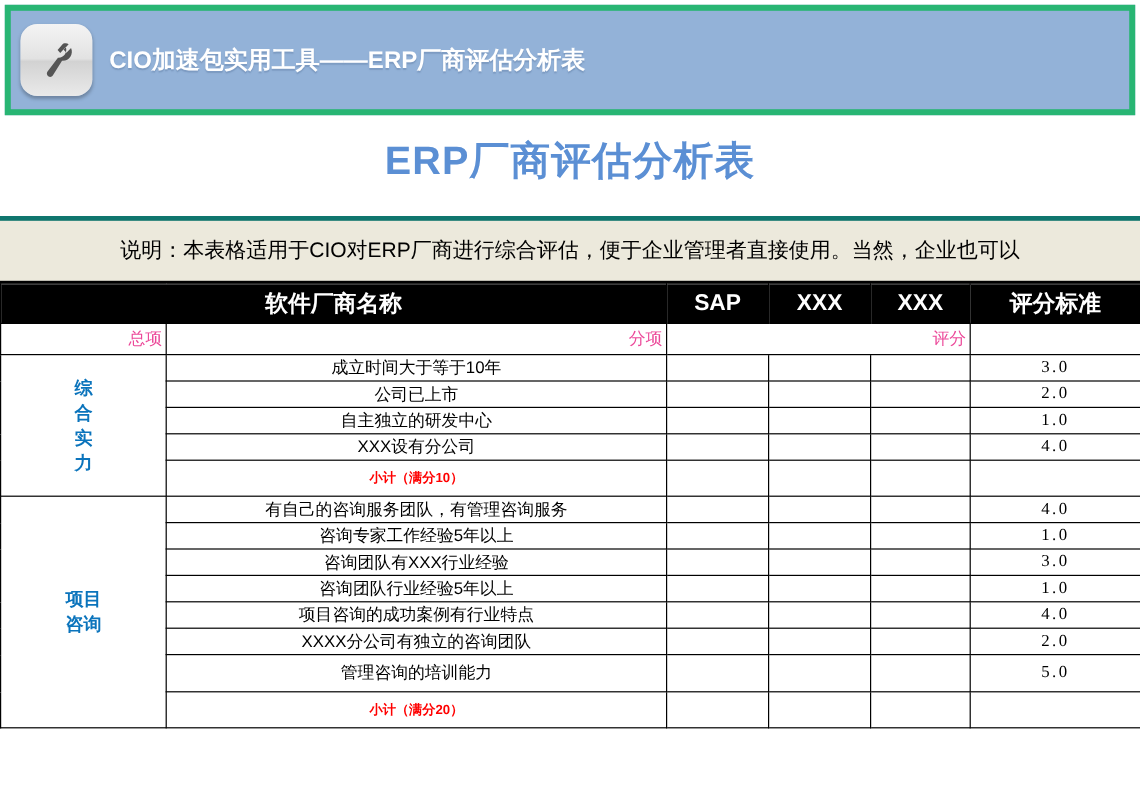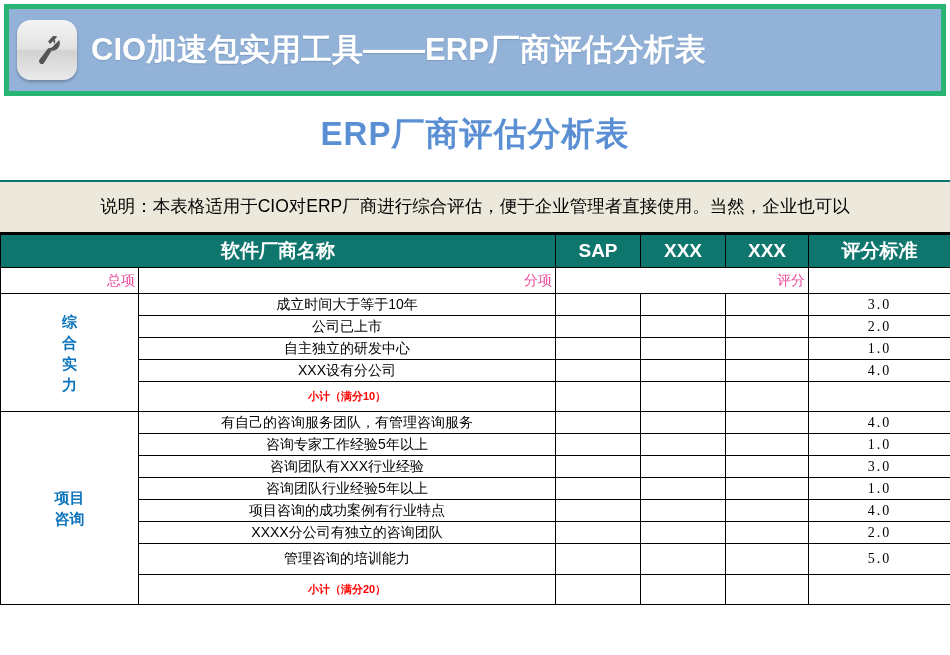--- a/index.html
+++ b/index.html
@@ -33,42 +33,42 @@
     margin-right: 14px;
     border-radius: 14px;
     background: linear-gradient(180deg, #f4f4f4 0%, #e2e2e2 48%, #d2d2d2 52%, #eaeaea 100%);
     box-shadow: 0 2px 3px rgba(0,0,0,0.25);
     display: flex;
     align-items: center;
     justify-content: center;
   }
   .banner-title {
     color: #ffffff;
-    font-size: 31px;
+    font-size: 20px;
     font-weight: bold;
     letter-spacing: 0px;
     white-space: nowrap;
     text-shadow: 0 1px 1px rgba(80,110,150,0.35);
   }
 
   
   .doc-title {
     text-align: center;
     color: #5b8fd4;
     font-size: 33px;
     font-weight: bold;
     margin-top: 16px;
     margin-bottom: 23px;
     letter-spacing: 1px;
   }
 
   
   .desc-box {
     background: #ece9dc;
-    border-top: 2px solid #0f766e;
+    border-top: 4px solid #0f766e;
     border-bottom: 2px solid #000000;
     padding: 9px 10px 11px 10px;
     text-align: center;
     font-size: 17.5px;
     color: #000000;
     line-height: 30px;
   }
   .desc-line { display: block; }
 
   
@@ -79,21 +79,21 @@
     font-size: 14px;
   }
   table.grid td, table.grid th {
     border: 1px solid #000000;
     padding: 0 3px;
     vertical-align: middle;
     overflow: hidden;
     white-space: nowrap;
   }
   .hdr {
-    background: #0f766e;
+    background: #000000;
     color: #ffffff;
     font-weight: bold;
     font-size: 19px;
     text-align: center;
     height: 32px;
     border-color: #ffffff;
     border-top-color: #000000;
   }
   .hdr.first { border-left-color: #000000; }
   .hdr.last  { border-right-color: #000000; }

